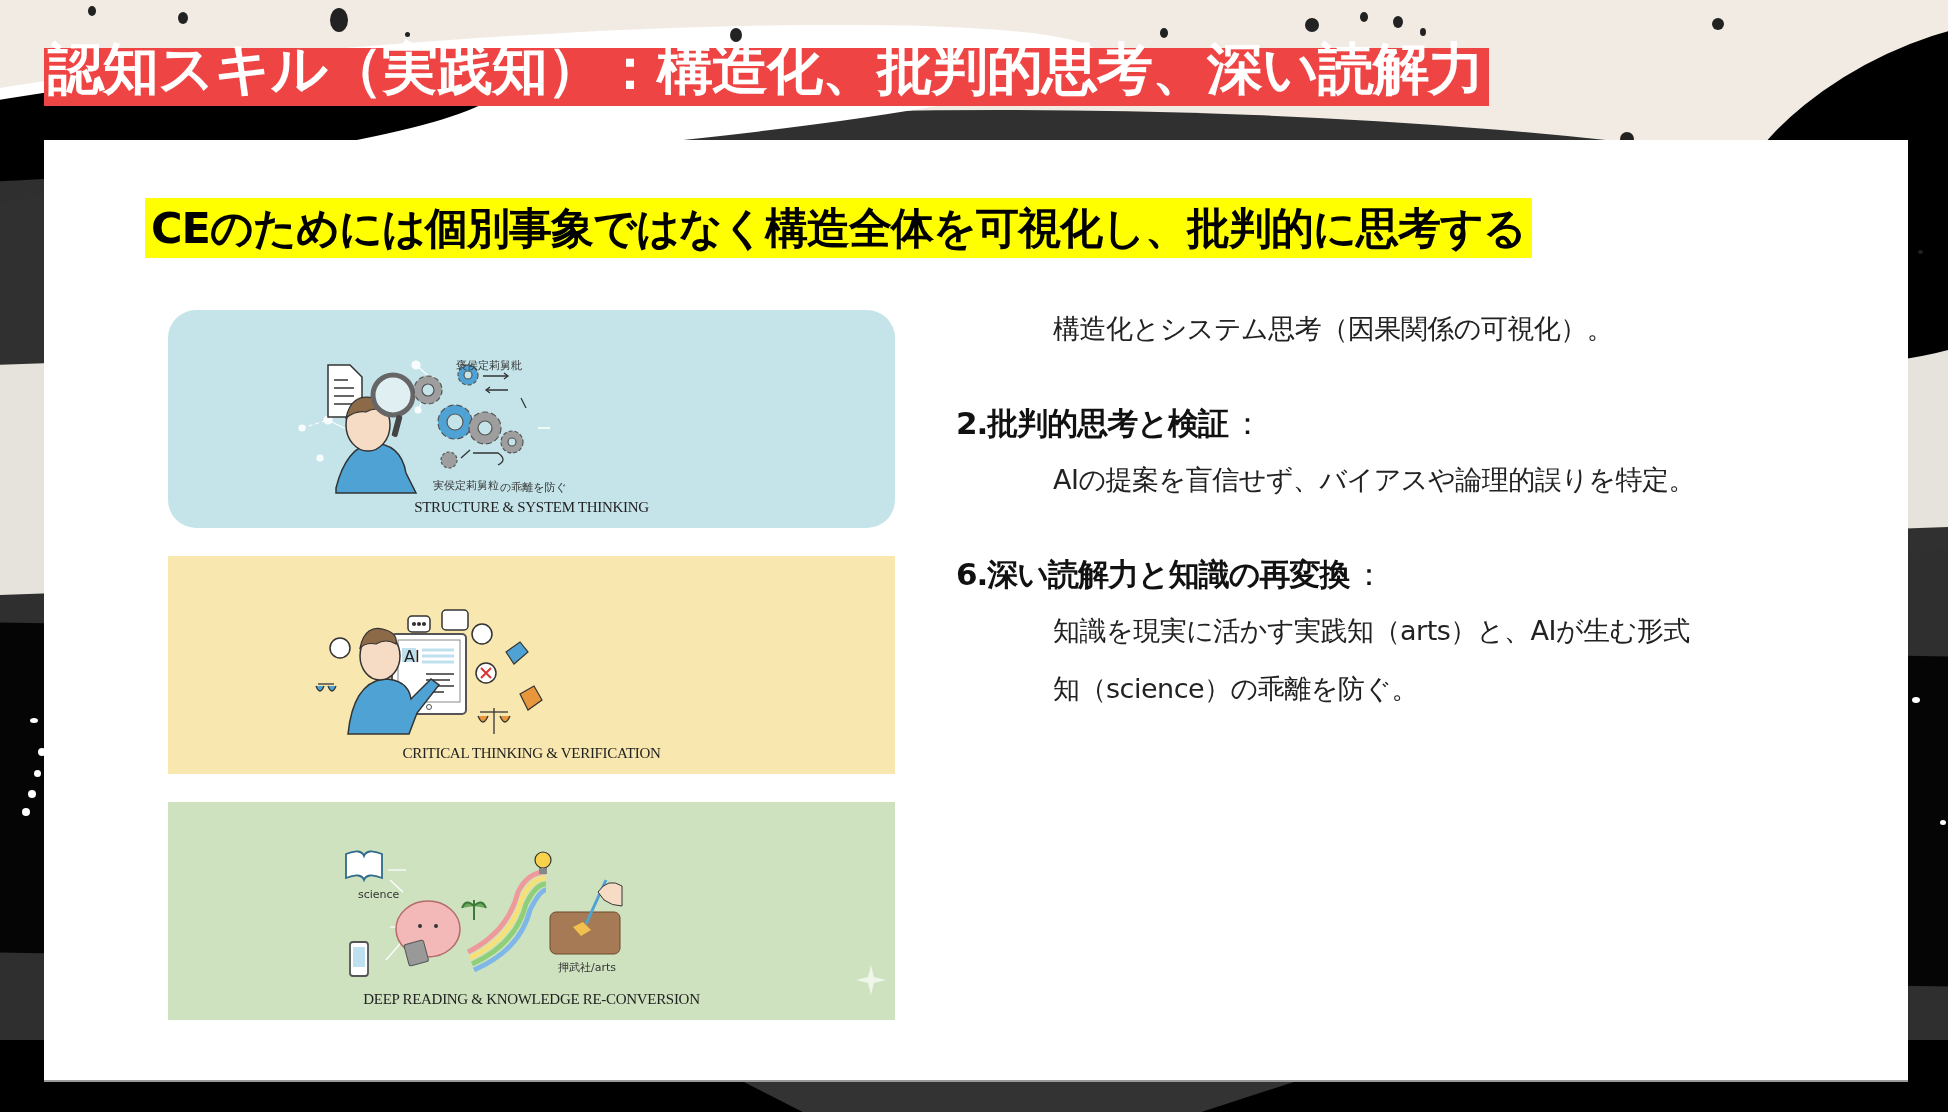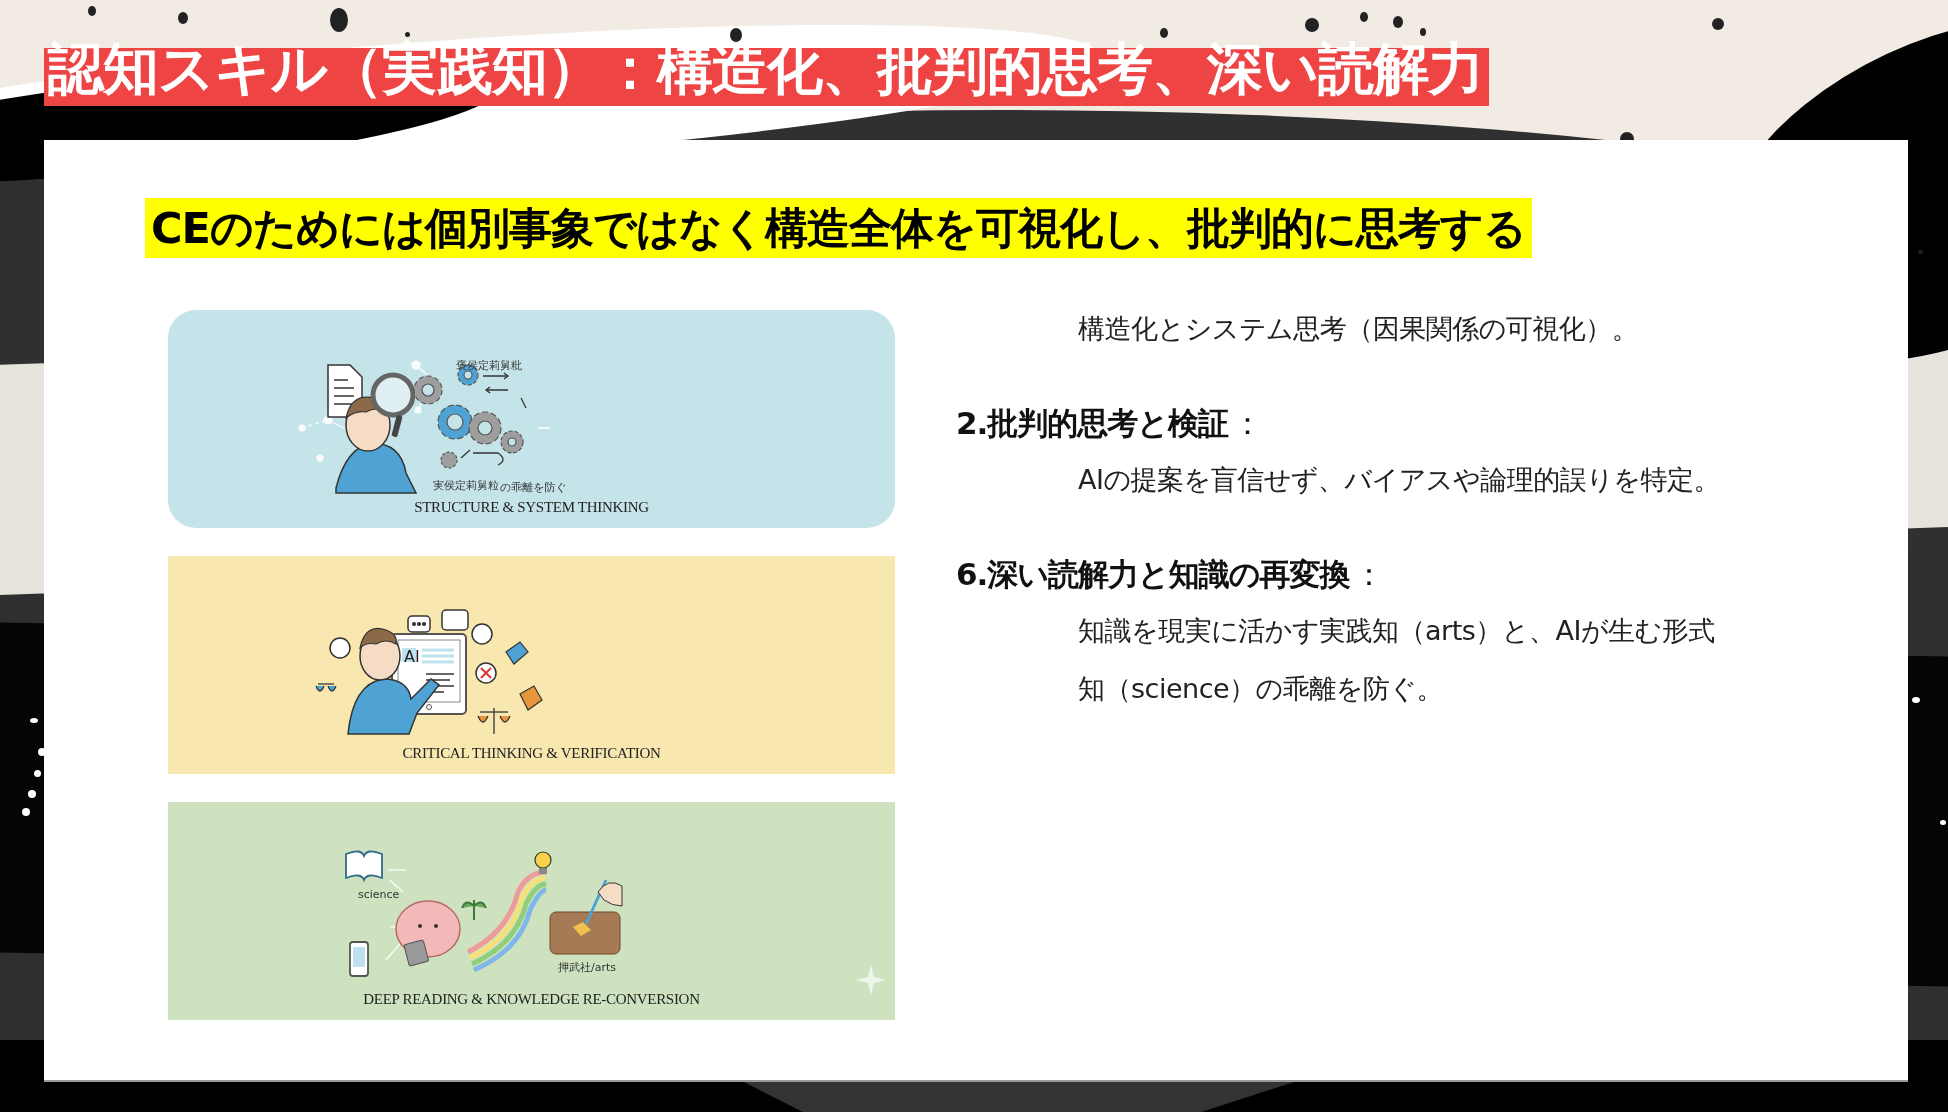--- a/index.html
+++ b/index.html
@@ -92,21 +92,21 @@
   .point { margin-bottom: 0; }
   .point-heading {
     font-family: "DejaVu Sans", sans-serif; font-weight: bold; font-size: 31px;
     color: #111; letter-spacing: -1px; height: 56px; line-height: 56px; white-space: nowrap;
   }
   .point-heading .colon { font-weight: normal; margin-left: 4px; }
   .point-body {
     margin-left: 97px; font-family: "DejaVu Sans", sans-serif; font-size: 27px;
     color: #222; line-height: 58px; letter-spacing: -0.5px;
   }
-  .point-body p { white-space: nowrap; margin-left: 25px; }
+  .point-body p { white-space: nowrap; }
   .p1 { margin-top: 0; }
   .p2 { margin-top: 37px; }
   .p3 { margin-top: 37px; }
 </style>
 </head>
 <body>
 
 <div class="bg">
   <div class="bg-top"></div>
   <div class="bg-swoosh-dark"></div>

